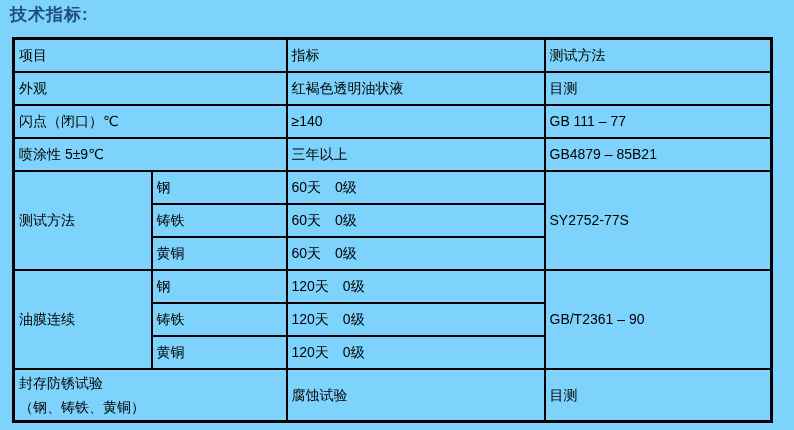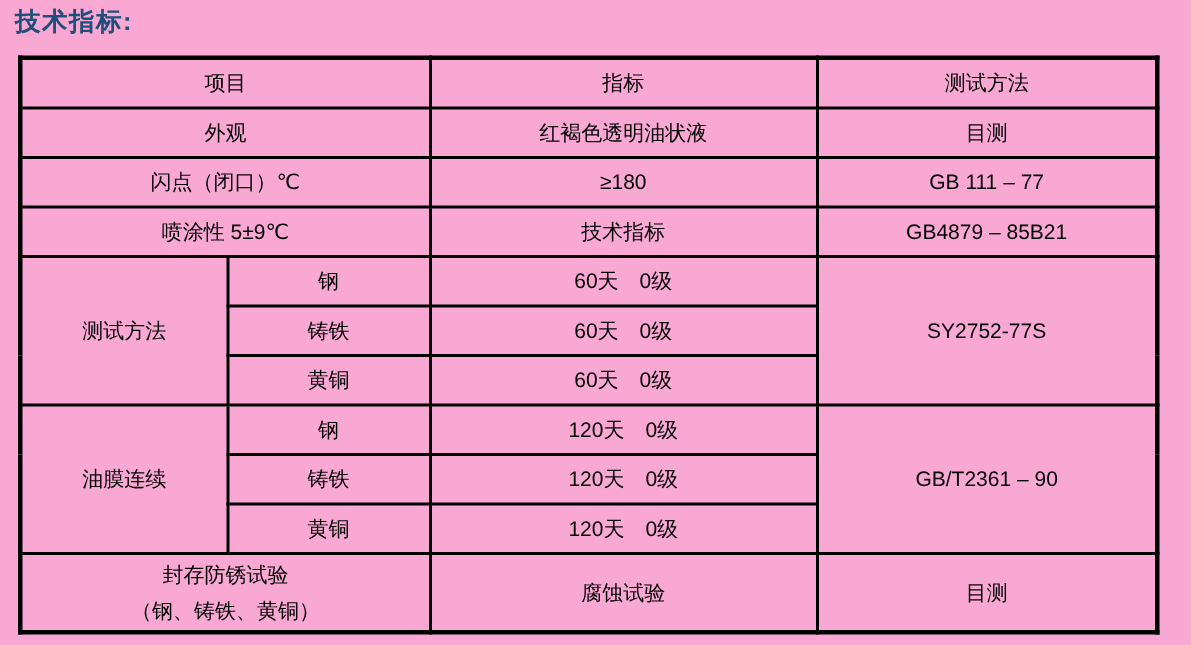--- a/index.html
+++ b/index.html
@@ -5,21 +5,21 @@
   html, body {
     margin: 0;
     padding: 0;
     background: #ffffff;
     font-family: "Liberation Sans", "DejaVu Sans", sans-serif;
   }
   .page {
     position: relative;
     width: 794px;
     height: 430px;
-    background: #f9a8d4;
+    background: #7dd3fc;
     overflow: hidden;
   }
   .title {
     position: absolute;
     left: 10px;
     top: 3px;
     font-size: 17px;
     font-weight: bold;
     color: #1f4e79;
     letter-spacing: 1px;
@@ -28,21 +28,20 @@
     position: absolute;
     left: 12px;
     top: 37px;
     width: 758px;
     border-collapse: collapse;
     table-layout: fixed;
     border: 3px solid #000000;
   }
   table.spec td {
     border: 2px solid #000000;
-    text-align: center;
     vertical-align: middle;
     font-size: 14px;
     color: #000000;
     padding: 0 4px;
     height: 31px;
     line-height: 1.3;
     overflow: hidden;
     white-space: nowrap;
   }
   table.spec tr.tall td {
@@ -76,27 +75,27 @@
     </tr>
 
     <tr>
       <td colspan="2">外观</td>
       <td>红褐色透明油状液</td>
       <td>目测</td>
     </tr>
 
     <tr>
       <td colspan="2">闪点（闭口）℃</td>
-      <td>≥180</td>
+      <td>≥140</td>
       <td>GB 111 – 77</td>
     </tr>
 
     <tr>
       <td colspan="2">喷涂性 5±9℃</td>
-      <td>技术指标</td>
+      <td>三年以上</td>
       <td>GB4879 – 85B21</td>
     </tr>
 
     <tr>
       <td rowspan="3">测试方法</td>
       <td>钢</td>
       <td>60天　0级</td>
       <td rowspan="3">SY2752-77S</td>
     </tr>
     <tr>

